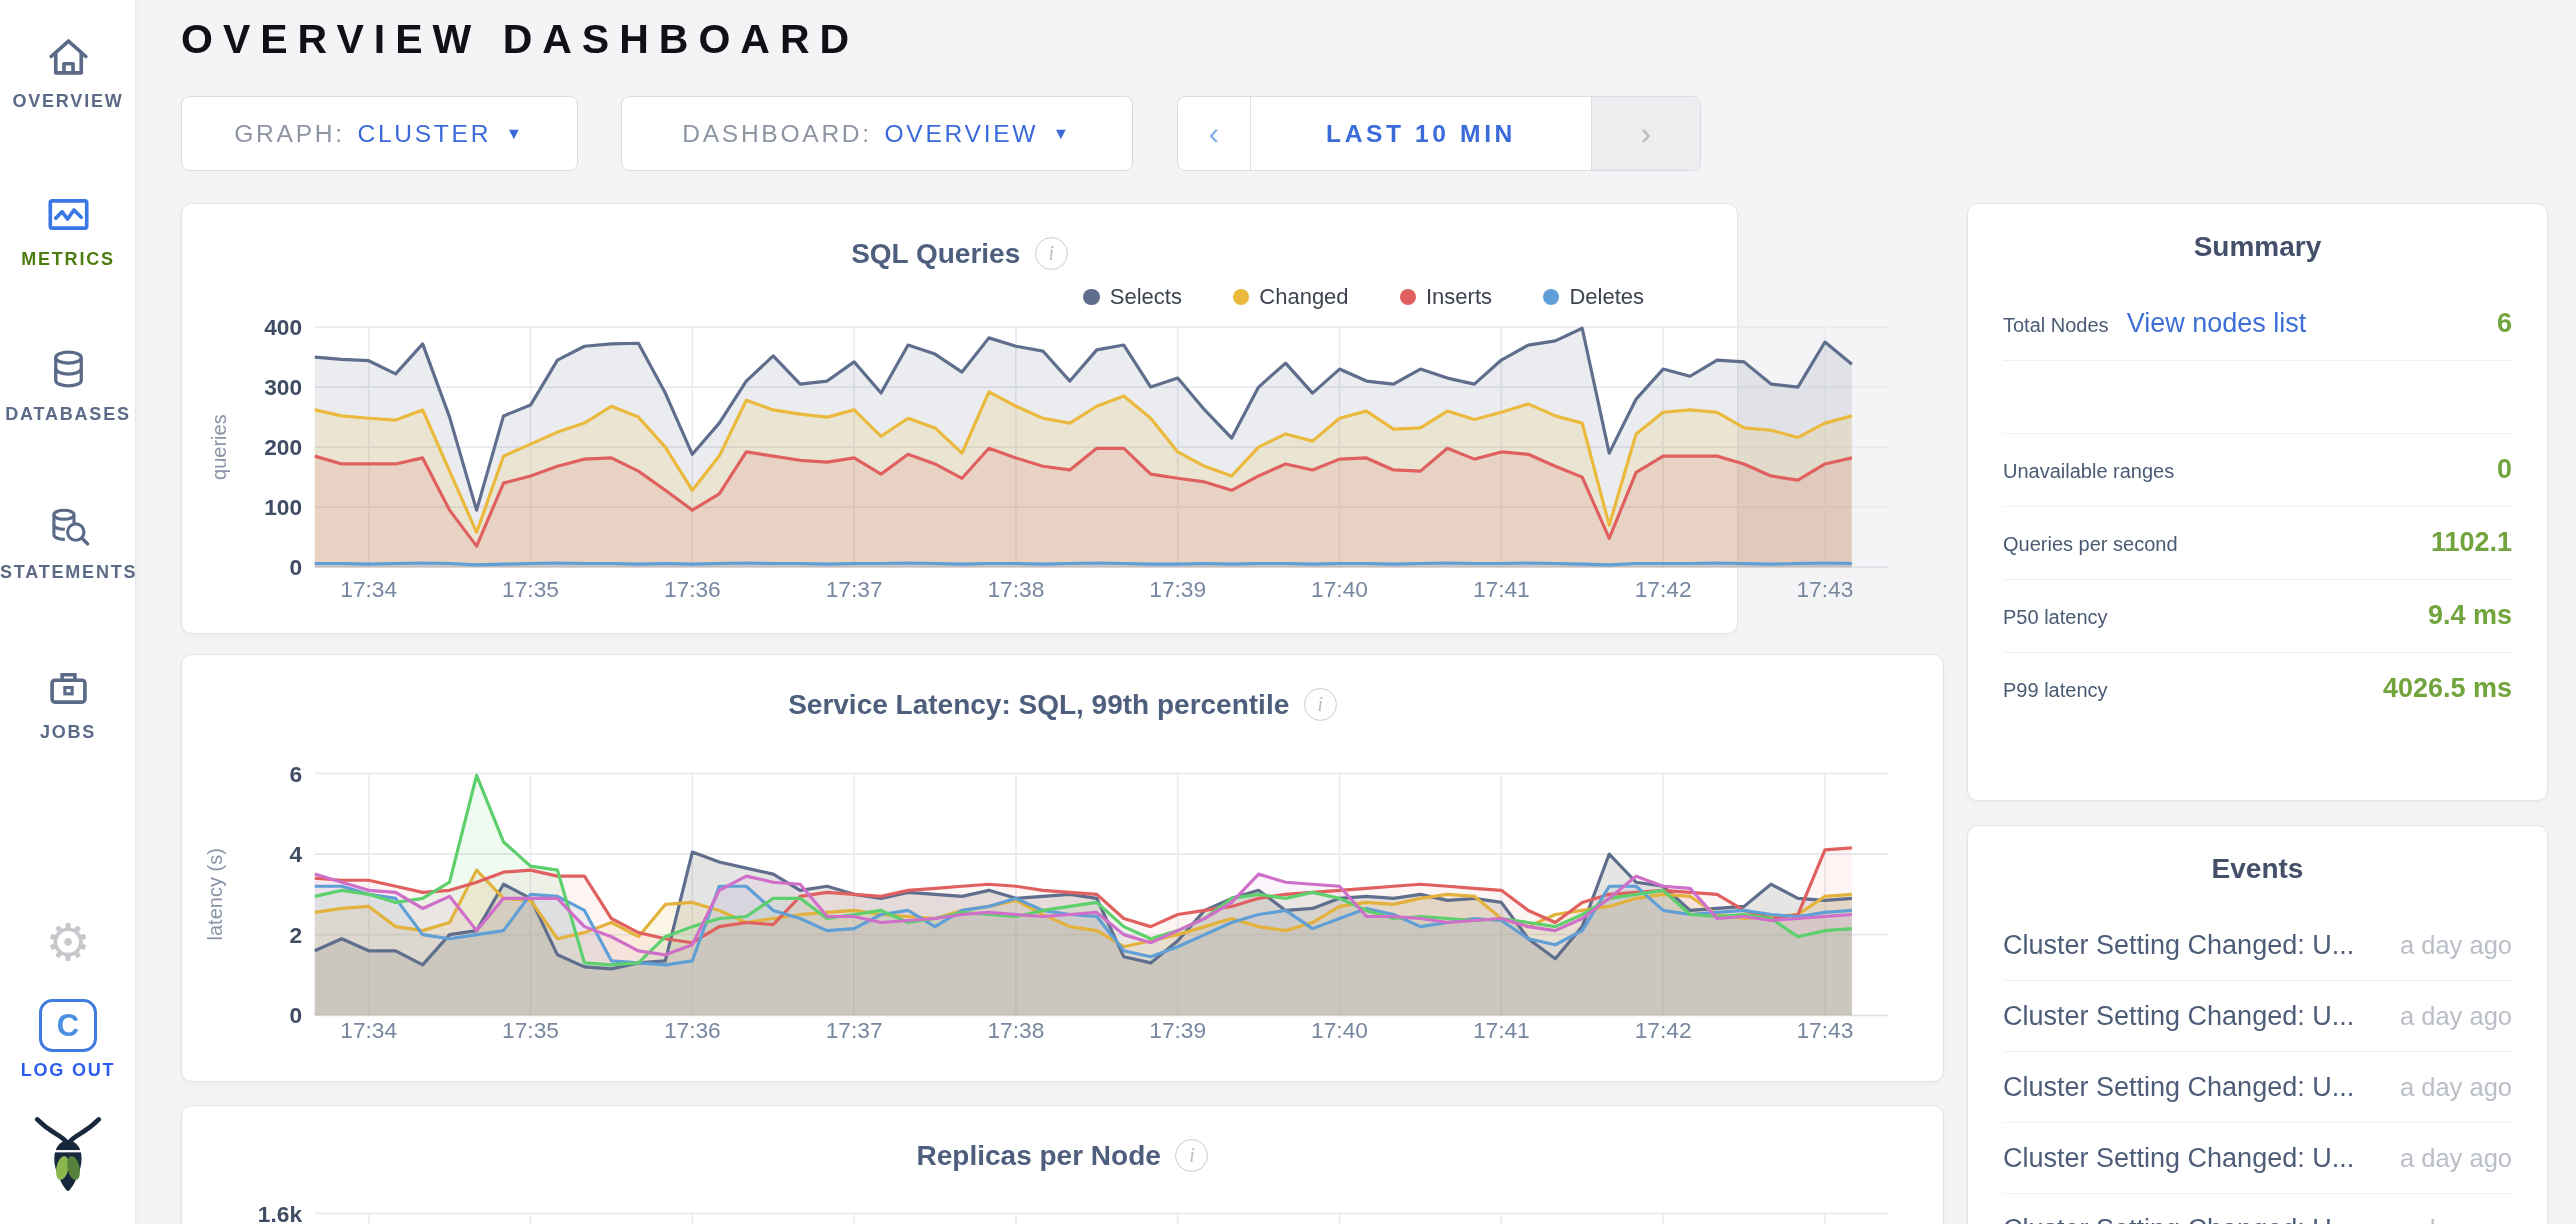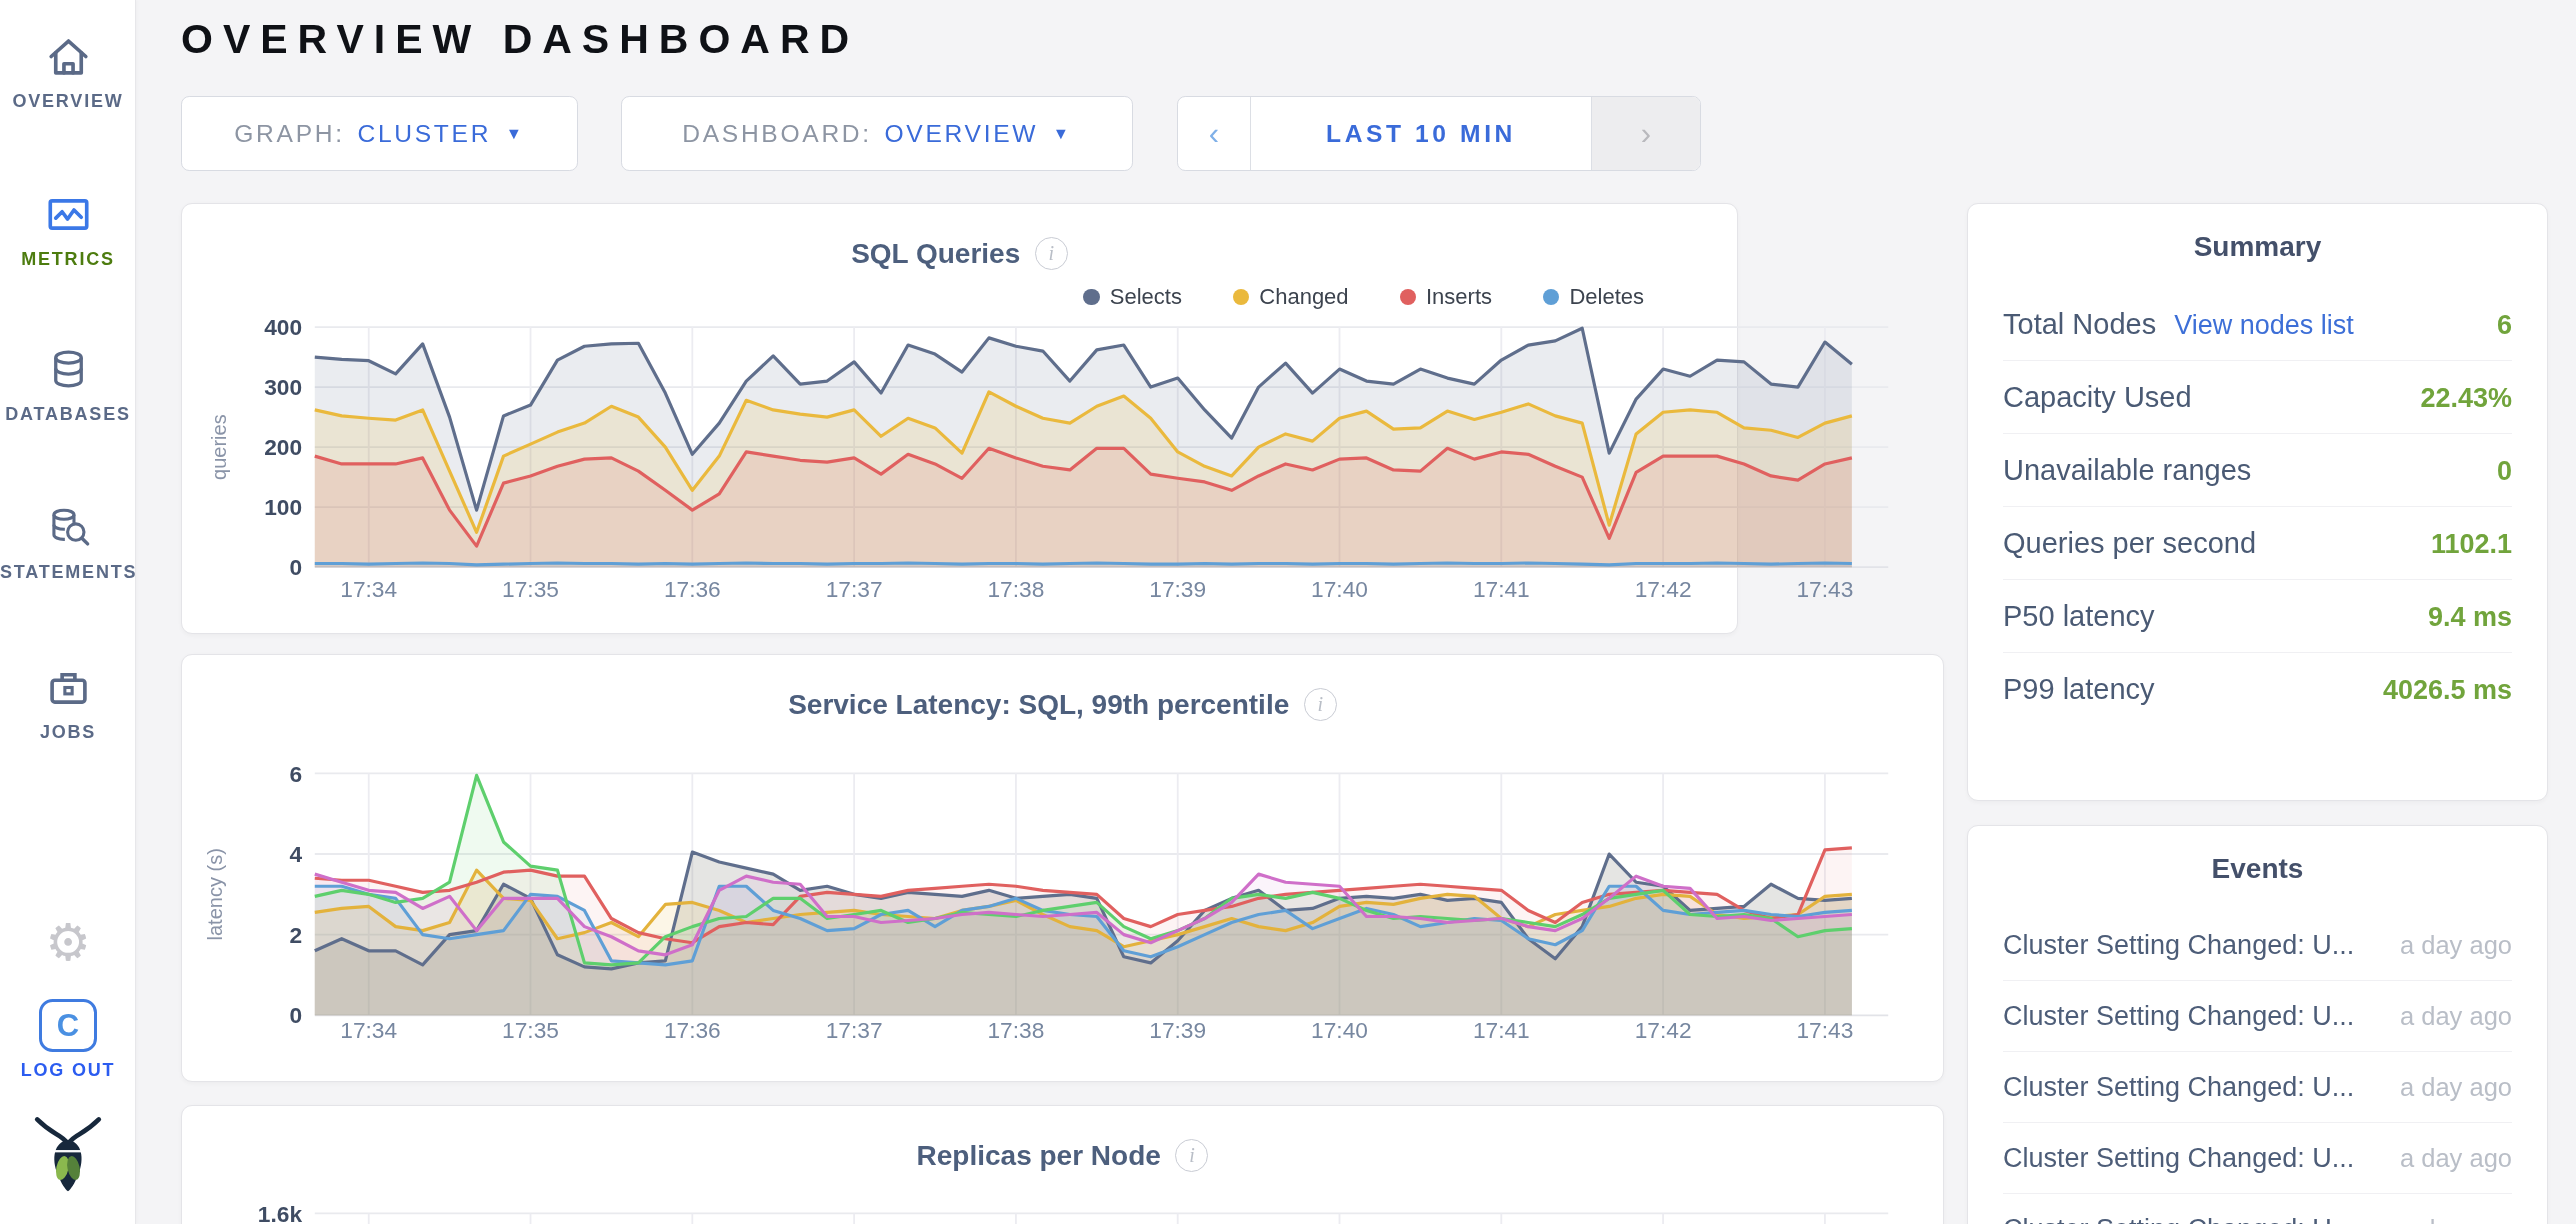--- a/index.html
+++ b/index.html
@@ -63,21 +63,21 @@
   .legend-item { display:flex; align-items:center; margin-left:51px; cursor:pointer; }
   .legend-dot { width:16.4px; height:16.4px; border-radius:50%; margin-right:10px; }
   .legend-label { font-size:22px; color:#3c434e; }
   .chart-svg { position:absolute; left:0; top:0; }
 
   
   .side-title { text-align:center; font-size:28px; font-weight:bold; color:#44506a; height:33px; margin-bottom:24px; }
   .sum-row { min-height:73px; padding:20px 0 0; border-bottom:1.8px solid #f0f0f3; }
   .sum-row:last-child { border-bottom:none; }
   .sum-line { display:flex; align-items:baseline; }
-  .sum-label { font-size:29px; color:#4a5a74; }
+  .sum-label { font-size:20px; color:#4a5a74; }
   .sum-link { font-size:27px; color:#3d6fd7; margin-left:18px; cursor:pointer; }
   .sum-value { margin-left:auto; font-size:27px; font-weight:bold; color:#71a43c; }
   .sum-note { font-size:24px; color:#b6bcc6; line-height:1.35; margin-top:9px; padding-bottom:7.3px; }
   .evt-row { height:71px; display:flex; align-items:center; border-bottom:1.8px solid #f0f0f3; }
   .evt-row:last-child { border-bottom:none; }
   .evt-label { font-size:27px; color:#4d5d78; white-space:nowrap; overflow:hidden; }
   .evt-time { margin-left:auto; font-size:25.5px; color:#b9bec7; padding-left:18px; white-space:nowrap; }
 </style>
 </head>
 <body>
@@ -302,24 +302,20 @@
   <div class="side-title">Summary</div>
   <div id="summary-rows">
       <div class="sum-row">
         <div class="sum-line">
           <span class="sum-label">Total Nodes</span>
           <span class="sum-link">View nodes list</span>
           <span class="sum-value">6</span>
         </div>
       </div>
       <div class="sum-row">
-        <div class="sum-line">
-          <span class="sum-label">Capacity Used</span>
-          <span class="sum-value">22.43%</span>
-        </div>
       </div>
       <div class="sum-row">
         <div class="sum-line">
           <span class="sum-label">Unavailable ranges</span>
           <span class="sum-value">0</span>
         </div>
       </div>
       <div class="sum-row">
         <div class="sum-line">
           <span class="sum-label">Queries per second</span>

